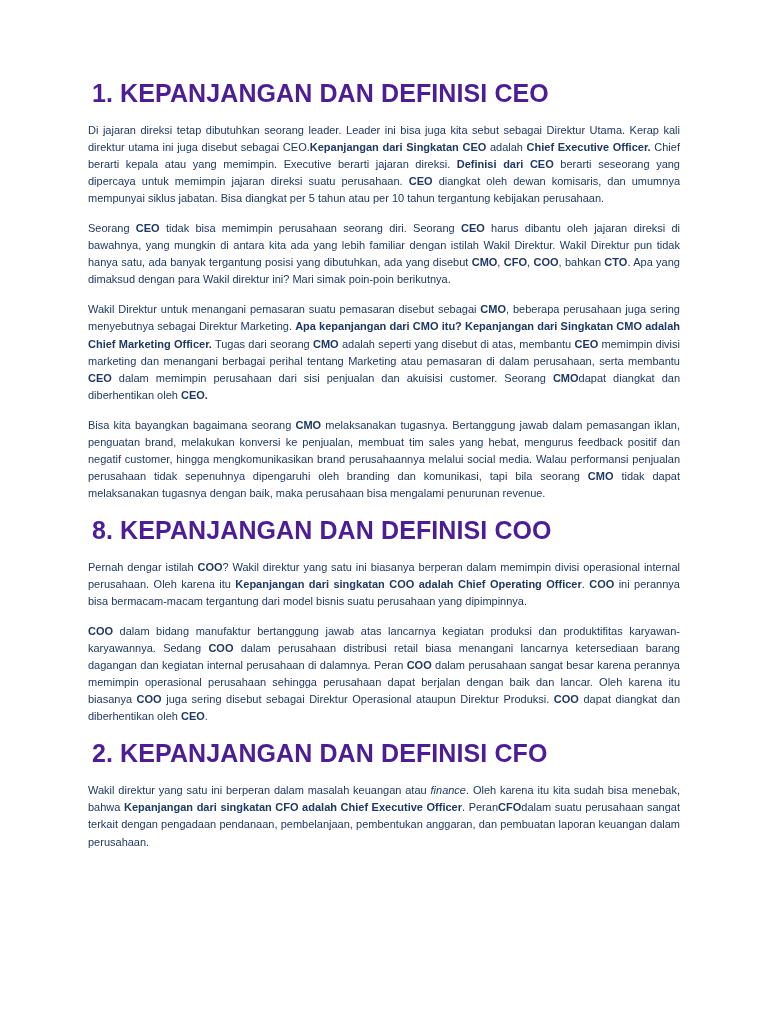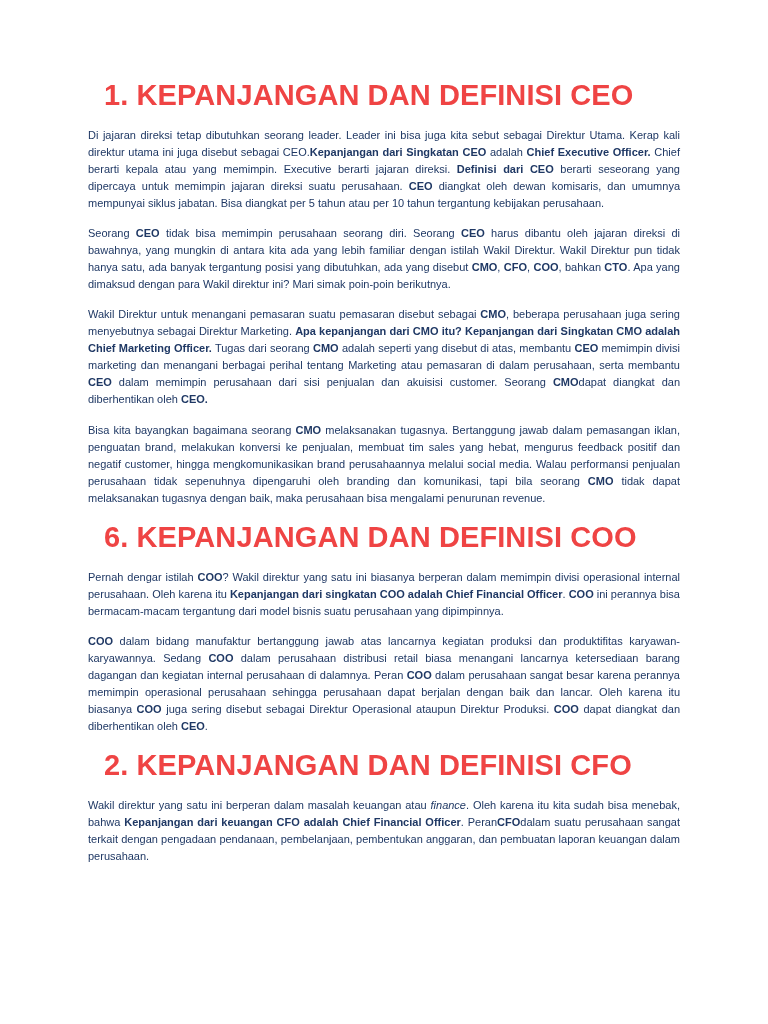--- a/index.html
+++ b/index.html
@@ -14,24 +14,24 @@
     color: #1f3864;
   }
   .page {
     width: 768px;
     height: 1024px;
     box-sizing: border-box;
     padding: 78px 88px 60px 88px;
     background: #ffffff;
   }
   h1.heading {
-    font-size: 29px;
+    font-size: 25px;
     font-weight: bold;
-    color: #ef4444;
-    margin: 0 0 14px 16px;
+    color: #4c1d95;
+    margin: 0 0 14px 4px;
     letter-spacing: 0.1px;
     line-height: 1.2;
   }
   .heading-2 { margin-top: 26px; }
   .heading-3 { margin-top: 22px; }
   .heading-4 { margin-top: 26px; }
   p.para {
     font-size: 11px;
     line-height: 1.55;
     text-align: justify;
@@ -47,20 +47,20 @@
 
 <div class="page">
 
   <h1 class="heading heading-1">1. KEPANJANGAN DAN DEFINISI CEO</h1>
   <p class="para">Di jajaran direksi tetap dibutuhkan seorang leader. Leader ini bisa juga kita sebut sebagai Direktur Utama. Kerap kali direktur utama ini juga disebut sebagai CEO.<b>Kepanjangan dari Singkatan CEO</b> adalah <b>Chief Executive Officer.</b> Chief berarti kepala atau yang memimpin. Executive berarti jajaran direksi. <b>Definisi dari CEO</b> berarti seseorang yang dipercaya untuk memimpin jajaran direksi suatu perusahaan. <b>CEO</b> diangkat oleh dewan komisaris, dan umumnya mempunyai siklus jabatan. Bisa diangkat per 5 tahun atau per 10 tahun tergantung kebijakan perusahaan.</p>
   <p class="para">Seorang <b>CEO</b> tidak bisa memimpin perusahaan seorang diri. Seorang <b>CEO</b> harus dibantu oleh jajaran direksi di bawahnya, yang mungkin di antara kita ada yang lebih familiar dengan istilah Wakil Direktur. Wakil Direktur pun tidak hanya satu, ada banyak tergantung posisi yang dibutuhkan, ada yang disebut <b>CMO</b>, <b>CFO</b>, <b>COO</b>, bahkan <b>CTO</b>. Apa yang dimaksud dengan para Wakil direktur ini? Mari simak poin-poin berikutnya.</p>
 
   <p class="para">Wakil Direktur untuk menangani pemasaran suatu pemasaran disebut sebagai <b>CMO</b>, beberapa perusahaan juga sering menyebutnya sebagai Direktur Marketing. <b>Apa kepanjangan dari CMO itu? Kepanjangan dari Singkatan CMO</b><b> adalah </b><b>Chief Marketing Officer.</b> Tugas dari seorang <b>CMO</b> adalah seperti yang disebut di atas, membantu <b>CEO</b> memimpin divisi marketing dan menangani berbagai perihal tentang Marketing atau pemasaran di dalam perusahaan, serta membantu <b>CEO</b> dalam memimpin perusahaan dari sisi penjualan dan akuisisi customer. Seorang <b>CMO</b>dapat diangkat dan diberhentikan oleh <b>CEO.</b></p>
   <p class="para">Bisa kita bayangkan bagaimana seorang <b>CMO</b> melaksanakan tugasnya. Bertanggung jawab dalam pemasangan iklan, penguatan brand, melakukan konversi ke penjualan, membuat tim sales yang hebat, mengurus feedback positif dan negatif customer, hingga mengkomunikasikan brand perusahaannya melalui social media. Walau performansi penjualan perusahaan tidak sepenuhnya dipengaruhi oleh branding dan komunikasi, tapi bila seorang <b>CMO</b> tidak dapat melaksanakan tugasnya dengan baik, maka perusahaan bisa mengalami penurunan revenue.</p>
 
-  <h1 class="heading heading-3">6. KEPANJANGAN DAN DEFINISI COO</h1>
-  <p class="para">Pernah dengar istilah <b>COO</b>? Wakil direktur yang satu ini biasanya berperan dalam memimpin divisi operasional internal perusahaan. Oleh karena itu <b>Kepanjangan dari singkatan COO adalah Chief Financial Officer</b>. <b>COO</b> ini perannya bisa bermacam-macam tergantung dari model bisnis suatu perusahaan yang dipimpinnya.</p>
+  <h1 class="heading heading-3">8. KEPANJANGAN DAN DEFINISI COO</h1>
+  <p class="para">Pernah dengar istilah <b>COO</b>? Wakil direktur yang satu ini biasanya berperan dalam memimpin divisi operasional internal perusahaan. Oleh karena itu <b>Kepanjangan dari singkatan COO adalah Chief Operating Officer</b>. <b>COO</b> ini perannya bisa bermacam-macam tergantung dari model bisnis suatu perusahaan yang dipimpinnya.</p>
   <p class="para"><b>COO</b> dalam bidang manufaktur bertanggung jawab atas lancarnya kegiatan produksi dan produktifitas karyawan-karyawannya. Sedang <b>COO</b> dalam perusahaan distribusi retail biasa menangani lancarnya ketersediaan barang dagangan dan kegiatan internal perusahaan di dalamnya. Peran <b>COO</b> dalam perusahaan sangat besar karena perannya memimpin operasional perusahaan sehingga perusahaan dapat berjalan dengan baik dan lancar. Oleh karena itu biasanya <b>COO</b> juga sering disebut sebagai Direktur Operasional ataupun Direktur Produksi. <b>COO</b> dapat diangkat dan diberhentikan oleh <b>CEO</b>.</p>
 
   <h1 class="heading heading-4">2. KEPANJANGAN DAN DEFINISI CFO</h1>
-  <p class="para">Wakil direktur yang satu ini berperan dalam masalah keuangan atau <i>finance</i>. Oleh karena itu kita sudah bisa menebak, bahwa <b>Kepanjangan dari keuangan CFO adalah Chief Financial Officer</b>. Peran<b>CFO</b>dalam suatu perusahaan sangat terkait dengan pengadaan pendanaan, pembelanjaan, pembentukan anggaran, dan pembuatan laporan keuangan dalam perusahaan.</p>
+  <p class="para">Wakil direktur yang satu ini berperan dalam masalah keuangan atau <i>finance</i>. Oleh karena itu kita sudah bisa menebak, bahwa <b>Kepanjangan dari singkatan CFO adalah Chief Executive Officer</b>. Peran<b>CFO</b>dalam suatu perusahaan sangat terkait dengan pengadaan pendanaan, pembelanjaan, pembentukan anggaran, dan pembuatan laporan keuangan dalam perusahaan.</p>
 
 </div>
 
 </body></html>

